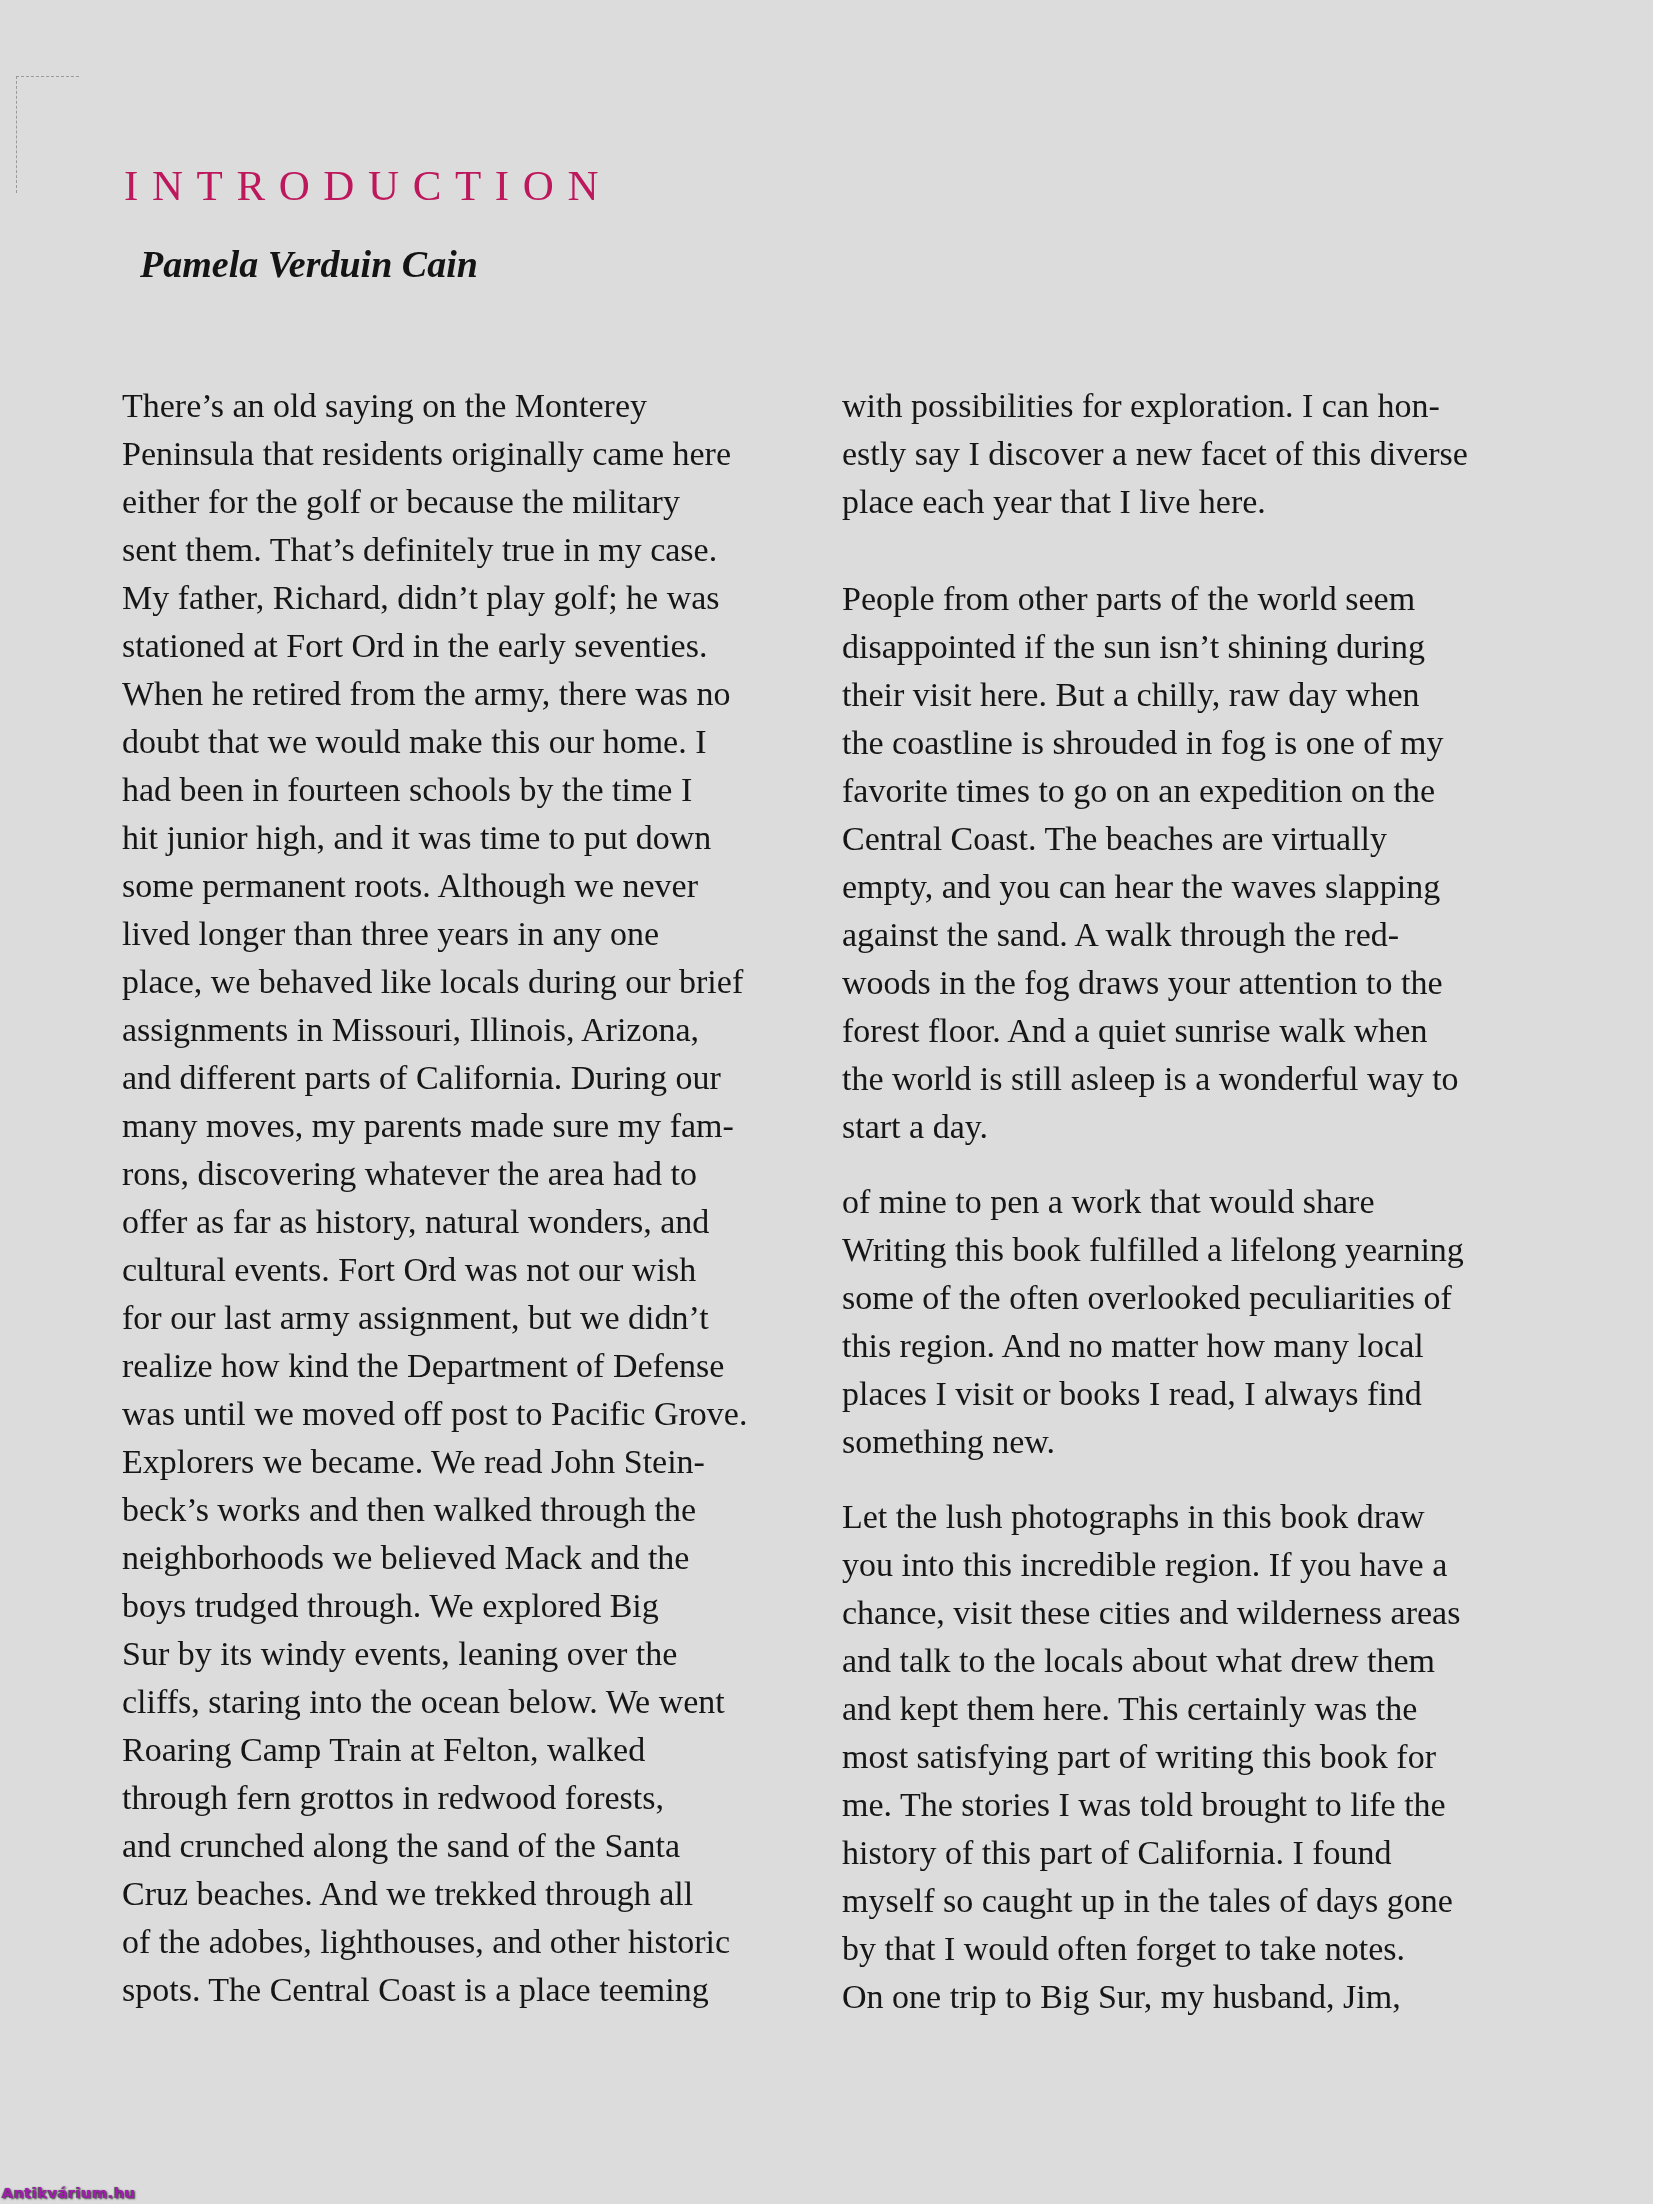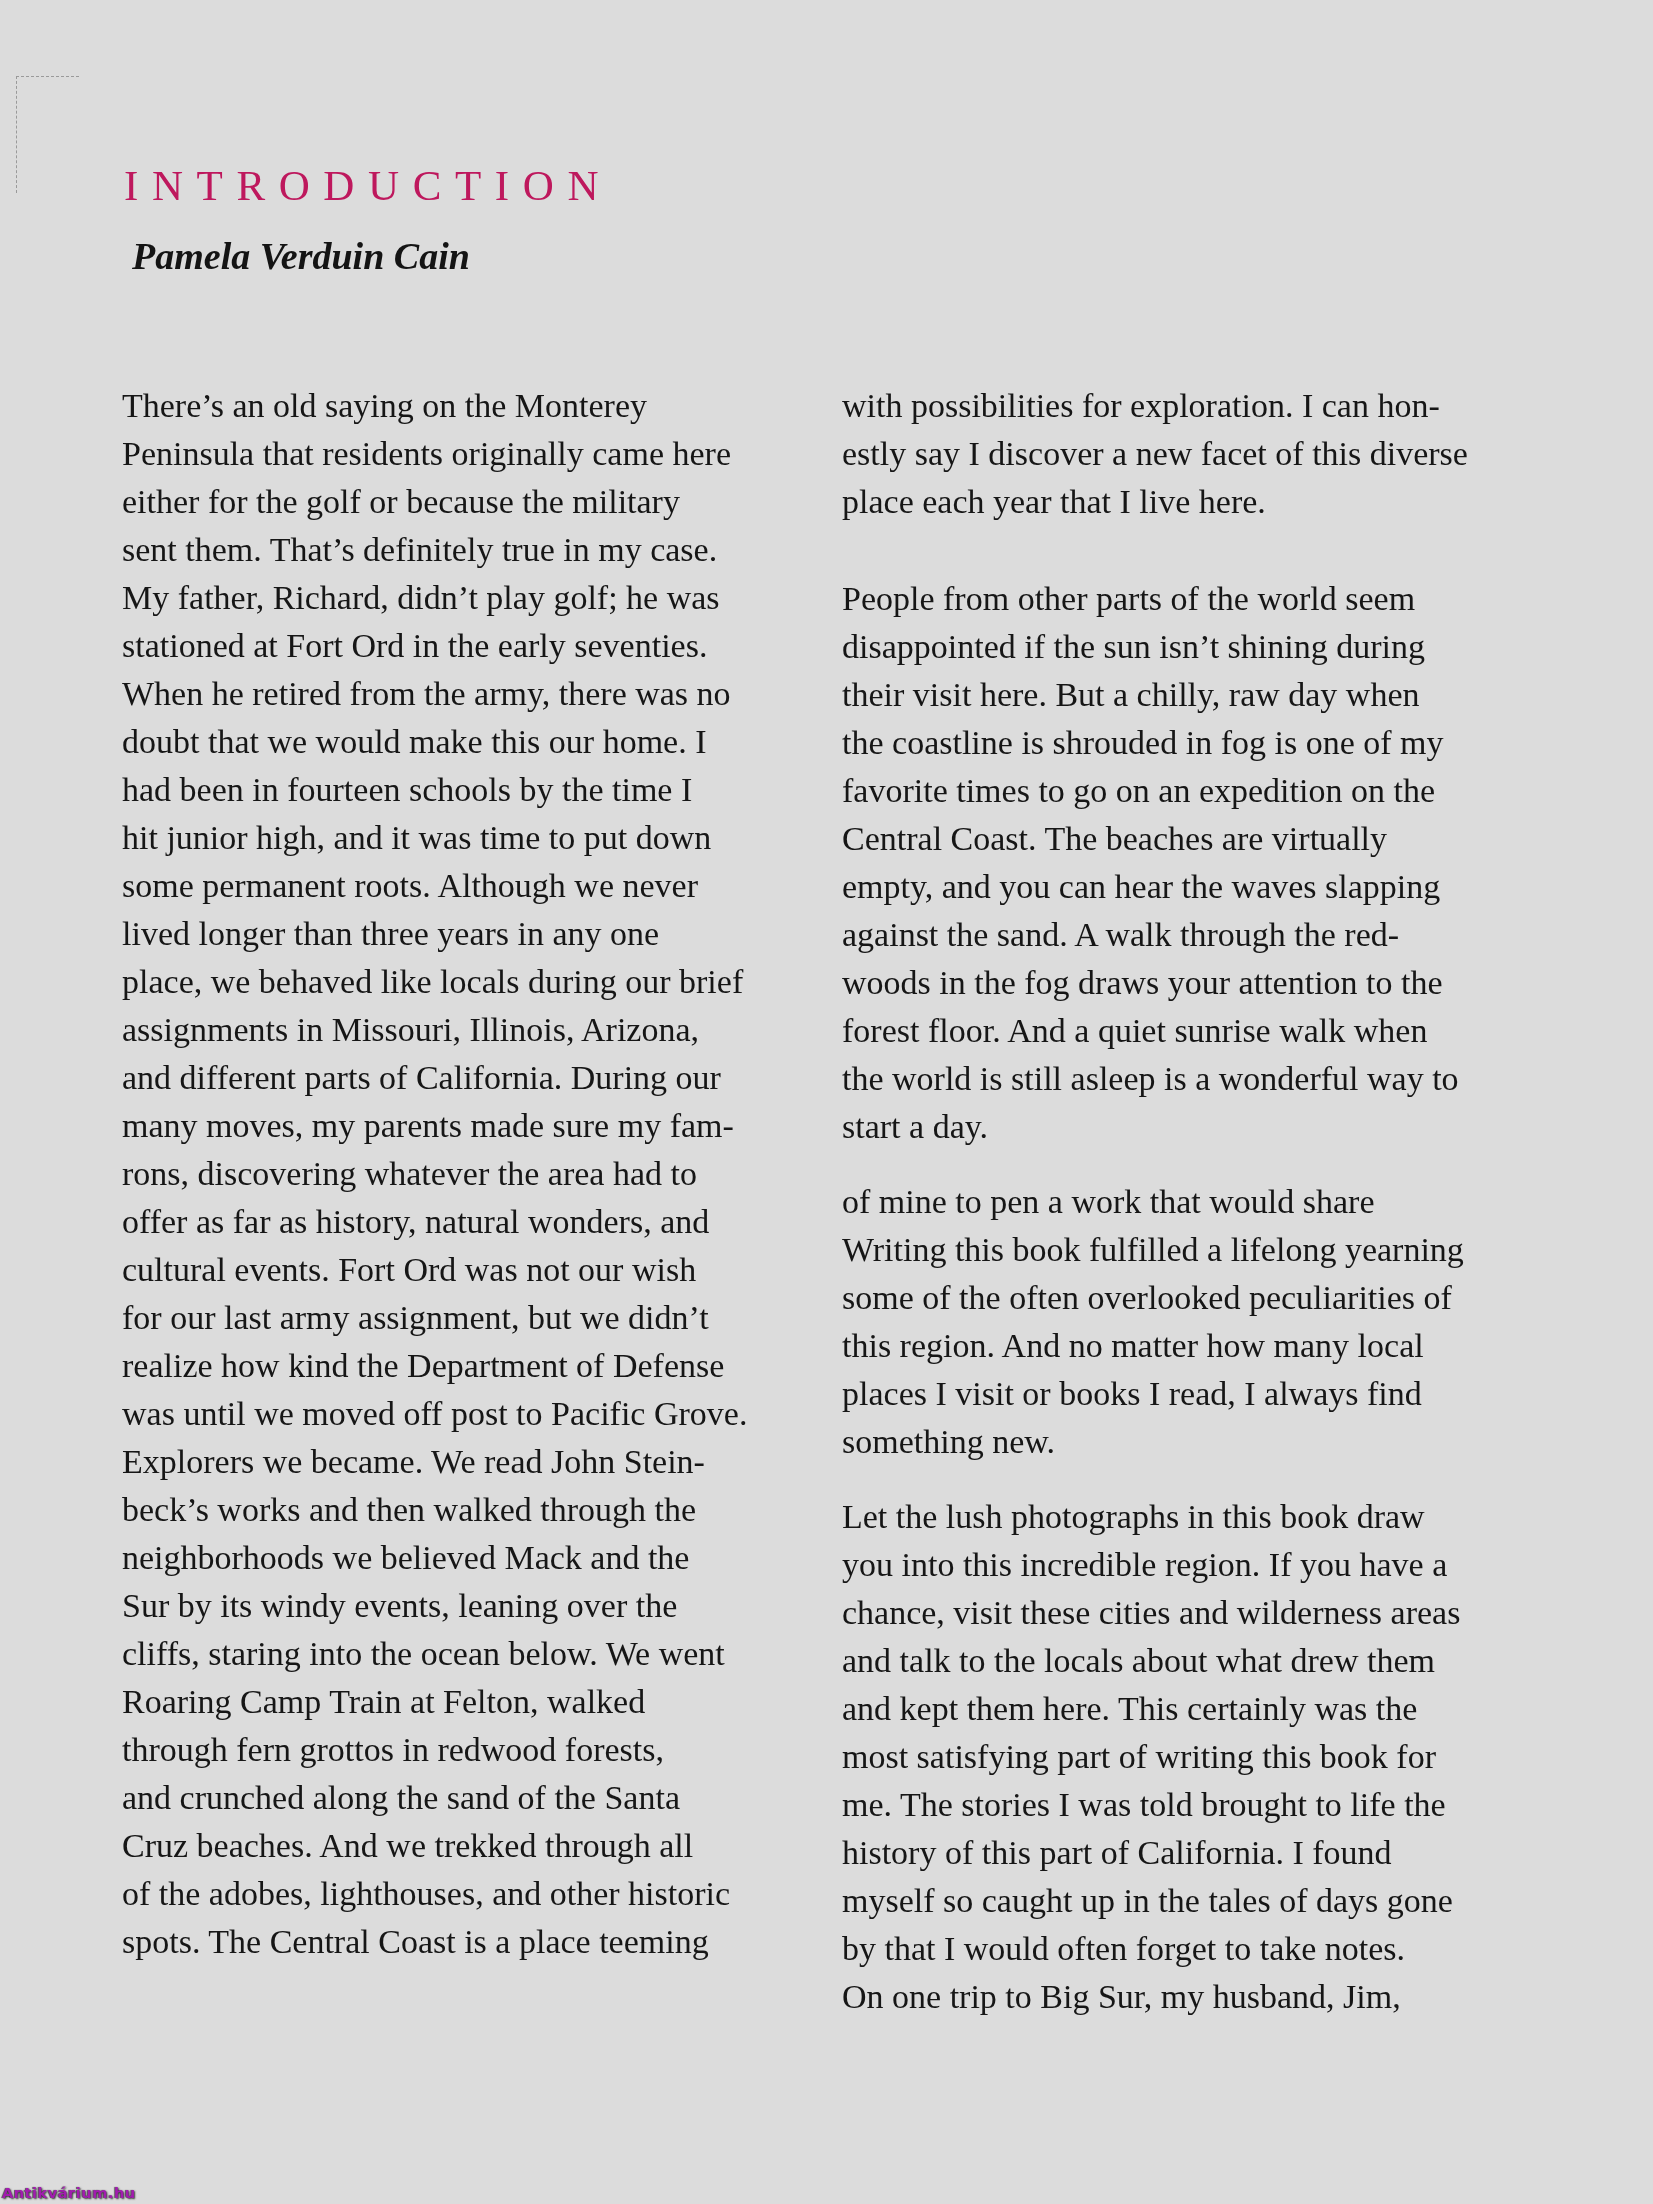--- a/index.html
+++ b/index.html
@@ -36,21 +36,21 @@
       line-height: 54px;
       white-space: nowrap;
     }
     .author {
       position: absolute;
       left: 124px;
       top: 221px;
       font-size: 38px;
       font-style: italic;
       color: #141414;
-      margin: 8px;
+      margin: 16px;
       line-height: 54px;
       white-space: nowrap;
     }
     .col {
       position: absolute;
       top: 382px;
       font-size: 34px;
       line-height: 48px;
     }
     .col-left { left: 122px; }
@@ -101,20 +101,21 @@
   <span class="line">many moves, my parents made sure my fam-</span>
   <span class="line">rons, discovering whatever the area had to</span>
   <span class="line">offer as far as history, natural wonders, and</span>
   <span class="line">cultural events. Fort Ord was not our wish</span>
   <span class="line">for our last army assignment, but we didn’t</span>
   <span class="line">realize how kind the Department of Defense</span>
   <span class="line">was until we moved off post to Pacific Grove.</span>
   <span class="line">Explorers we became. We read John Stein-</span>
   <span class="line">beck’s works and then walked through the</span>
   <span class="line">neighborhoods we believed Mack and the</span>
+  <span class="line">boys trudged through. We explored Big</span>
   <span class="line">Sur by its windy events, leaning over the</span>
   <span class="line">cliffs, staring into the ocean below. We went</span>
   <span class="line">Roaring Camp Train at Felton, walked</span>
   <span class="line">through fern grottos in redwood forests,</span>
   <span class="line">and crunched along the sand of the Santa</span>
   <span class="line">Cruz beaches. And we trekked through all</span>
   <span class="line">of the adobes, lighthouses, and other historic</span>
   <span class="line">spots. The Central Coast is a place teeming</span>
 </div>
 

